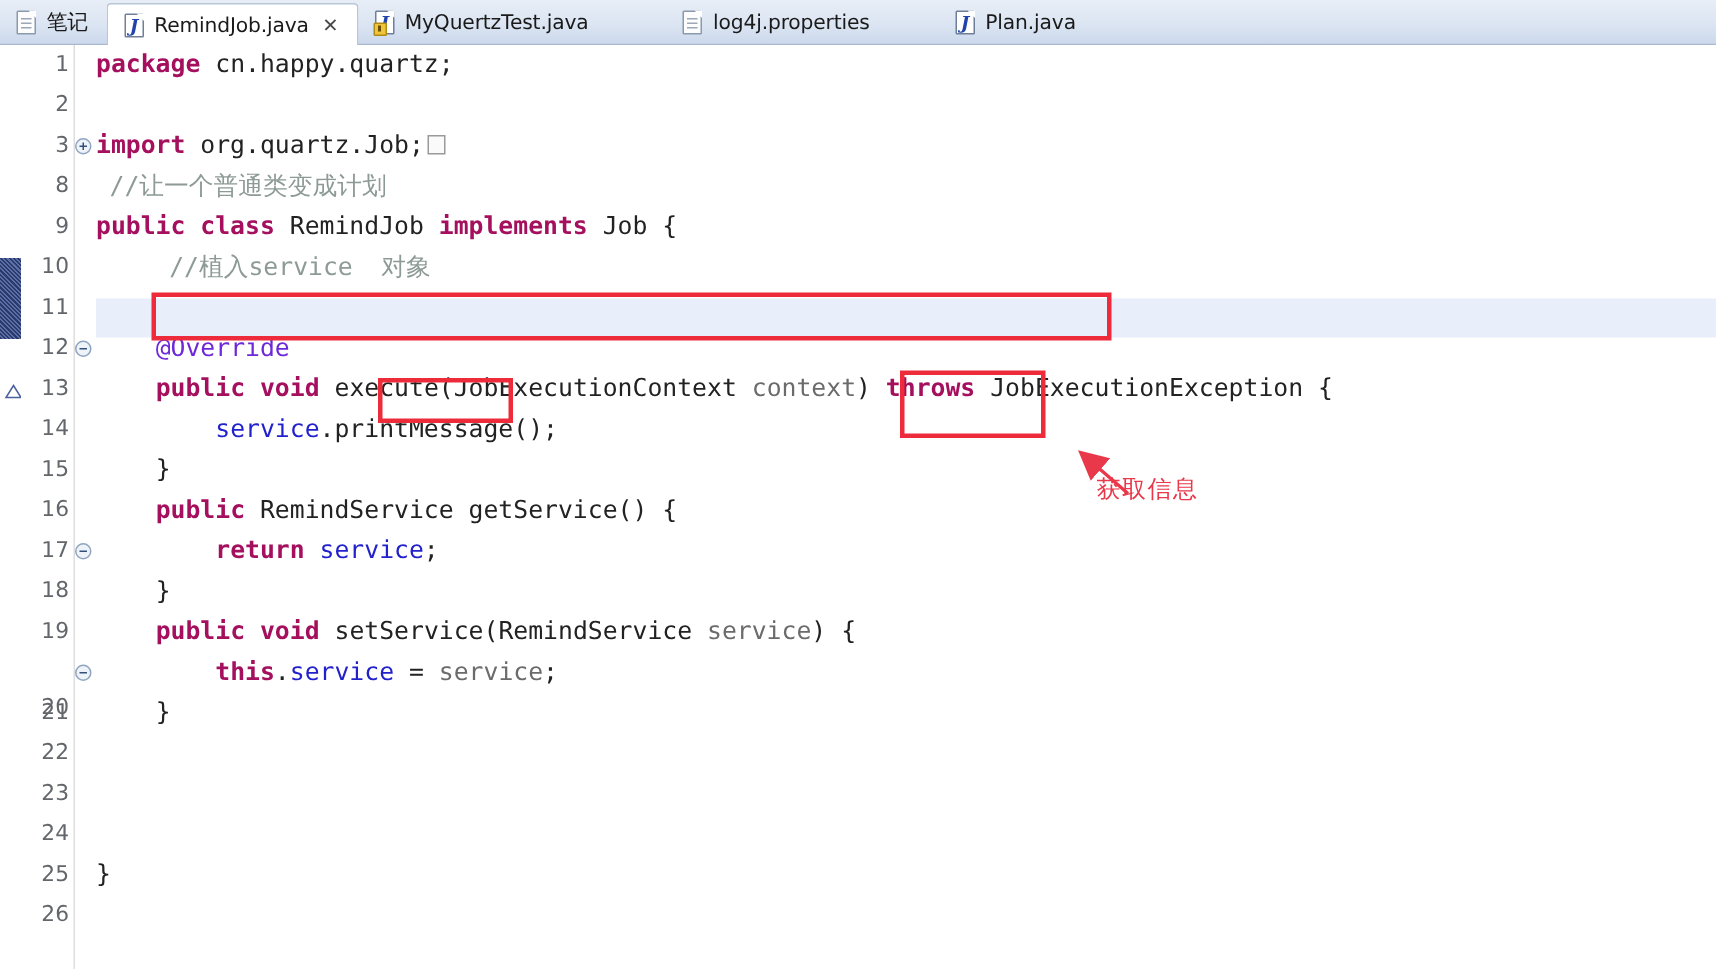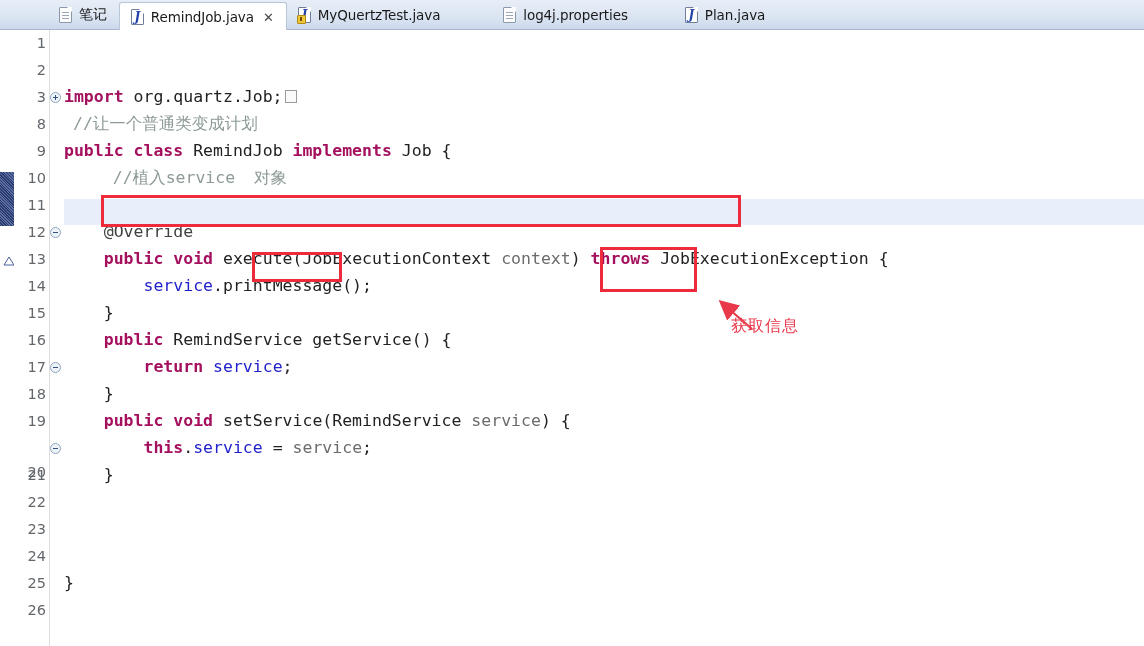--- a/index.html
+++ b/index.html
@@ -17,21 +17,20 @@
   }
 
   
   .tabbar {
     position: absolute; top: 0; left: 0;
     width: 1144px; height: 30px;
     background: linear-gradient(to bottom, #e8eef7 0%, #dce5f2 55%, #ccd9ec 100%);
     border-bottom: 1px solid #a8b8cf;
     display: flex;
     align-items: stretch;
-    padding-left: 48px;
   }
   .tab {
     display: flex;
     align-items: center;
     gap: 6px;
     padding: 0 12px 0 10px;
     height: 30px;
     font-size: 13.5px;
     color: #1a1a1a;
     white-space: nowrap;
@@ -188,21 +187,21 @@
     left: 50px;
     width: 1094px;
     height: 26px;
     background: #e8eefa;
   }
 
   
   .kw   { color: #a5105e; font-weight: bold; }
   .cmt  { color: #8d9a96; margin-left: 9px; }
   .fld  { color: #2222cc; }
-  .ann  { color: #404040; }
+  .ann  { color: #6d28d9; }
   .pln  { color: #222222; }
   .prm  { color: #6b6b6b; }
   .mth  { color: #222222; }
 
   .foldbox {
     display: inline-block;
     width: 12px; height: 13px;
     border: 1px solid #9a9a9a;
     background: #fafafa;
     vertical-align: -1px;
@@ -323,20 +322,21 @@
 
     <div class="foldcol">
       <div class="foldplus" style="top:62px"></div>
       <div class="foldminus" style="top:197px"></div>
       <div class="foldminus" style="top:332px"></div>
       <div class="foldminus" style="top:413px"></div>
     </div>
 
     <div class="code">
 
+      <div class="row" style="top:0px"><span class="kw">package</span> <span class="pln">cn.happy.quartz;</span></div>
 
       <div class="row" style="top:27px"></div>
 
       <div class="row" style="top:54px"><span class="kw">import</span> <span class="pln">org.quartz.Job;</span><span class="foldbox"></span></div>
 
       <div class="row" style="top:81px"><span class="cmt">//让一个普通类变成计划</span></div>
 
       <div class="row" style="top:108px"><span class="kw">public</span> <span class="kw">class</span> <span class="pln">RemindJob</span> <span class="kw">implements</span> <span class="pln">Job {</span></div>
 
       <div class="row" style="top:135px">    <span class="cmt">//植入</span><span class="fld" style="color:#8d9a96">service</span><span class="cmt"> 对象</span></div>

